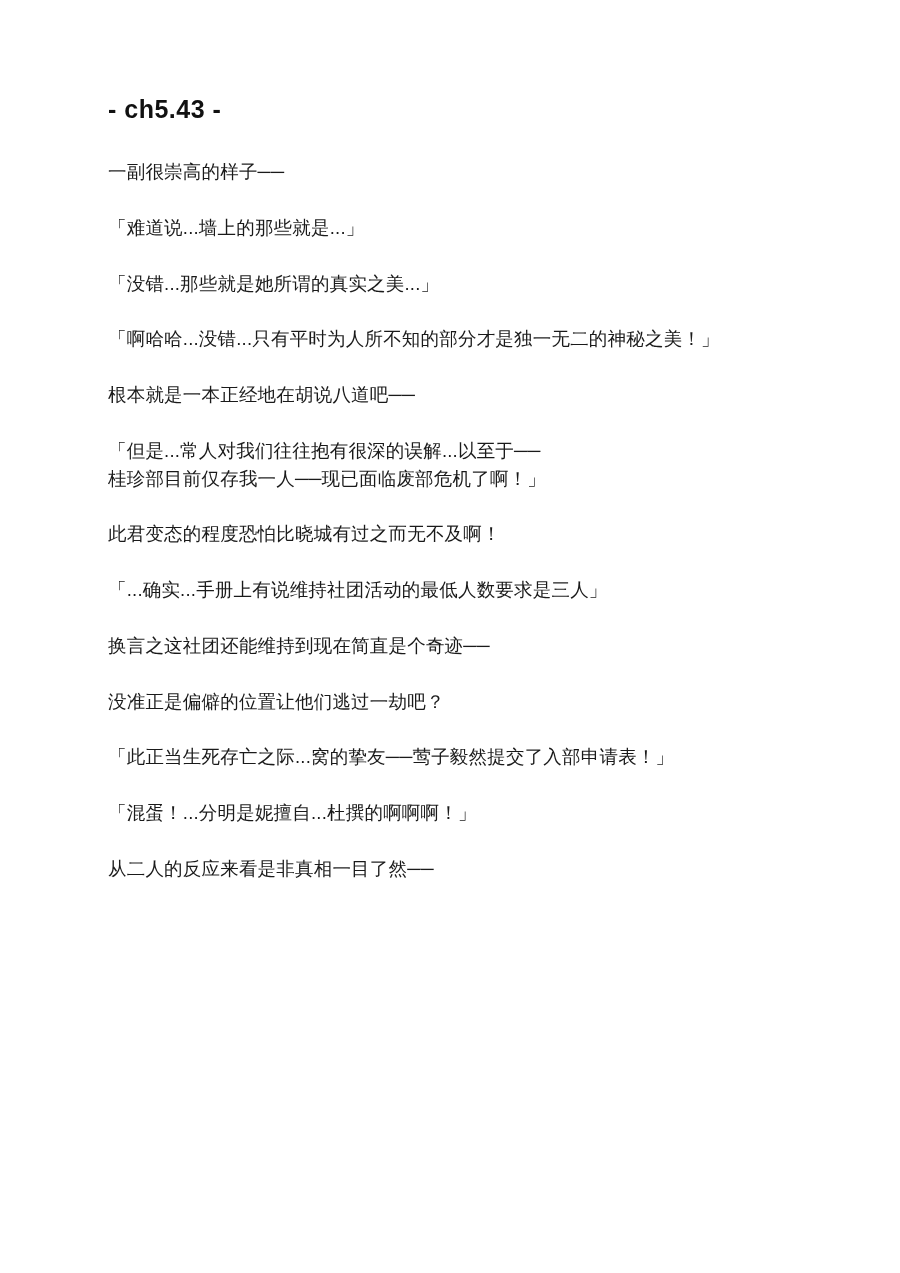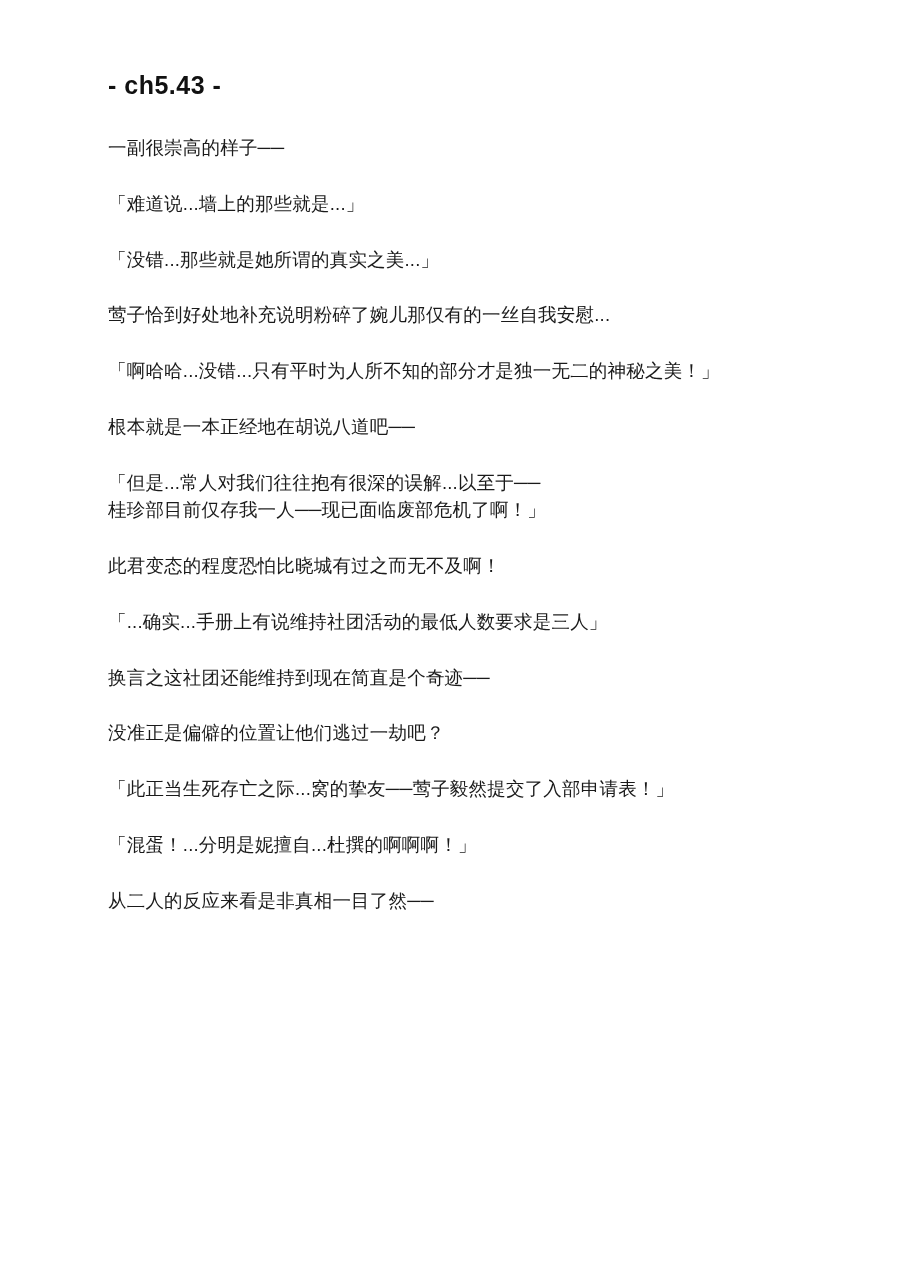--- a/index.html
+++ b/index.html
@@ -13,20 +13,21 @@
     font-family: "Liberation Sans", "DejaVu Sans", sans-serif;
     color: #1a1a1a;
     overflow: hidden;
   }
   .page {
     width: 900px;
     height: 1033px;
     box-sizing: border-box;
     padding: 70px 90px 40px 108px;
     position: relative;
+    margin-top: 24px;
   }
   .doc-title {
     font-size: 25px;
     font-weight: bold;
     letter-spacing: 0.5px;
     color: #111111;
     margin: 0 0 34px 0;
     line-height: 1.2;
   }
   .para {
@@ -43,21 +44,20 @@
 </style>
 </head>
 <body>
 
 <div class="page">
   <h1 class="doc-title">- ch5.43 -</h1>
 
   <p class="para">一副很崇高的样子──</p>
   <p class="para">「难道说...墙上的那些就是...」</p>
   <p class="para">「没错...那些就是她所谓的真实之美...」</p>
-  <p class="para">莺子恰到好处地补充说明粉碎了婉儿那仅有的一丝自我安慰...</p>
   <p class="para">「啊哈哈...没错...只有平时为人所不知的部分才是独一无二的神秘之美！」</p>
   <p class="para">根本就是一本正经地在胡说八道吧──</p>
   <p class="para">「但是...常人对我们往往抱有很深的误解...以至于──
 桂珍部目前仅存我一人──现已面临废部危机了啊！」</p>
   <p class="para">此君变态的程度恐怕比晓城有过之而无不及啊！</p>
   <p class="para">「...确实...手册上有说维持社团活动的最低人数要求是三人」</p>
   <p class="para">换言之这社团还能维持到现在简直是个奇迹──</p>
   <p class="para">没准正是偏僻的位置让他们逃过一劫吧？</p>
   <p class="para">「此正当生死存亡之际...窝的挚友──莺子毅然提交了入部申请表！」</p>
   <p class="para">「混蛋！...分明是妮擅自...杜撰的啊啊啊！」</p>

